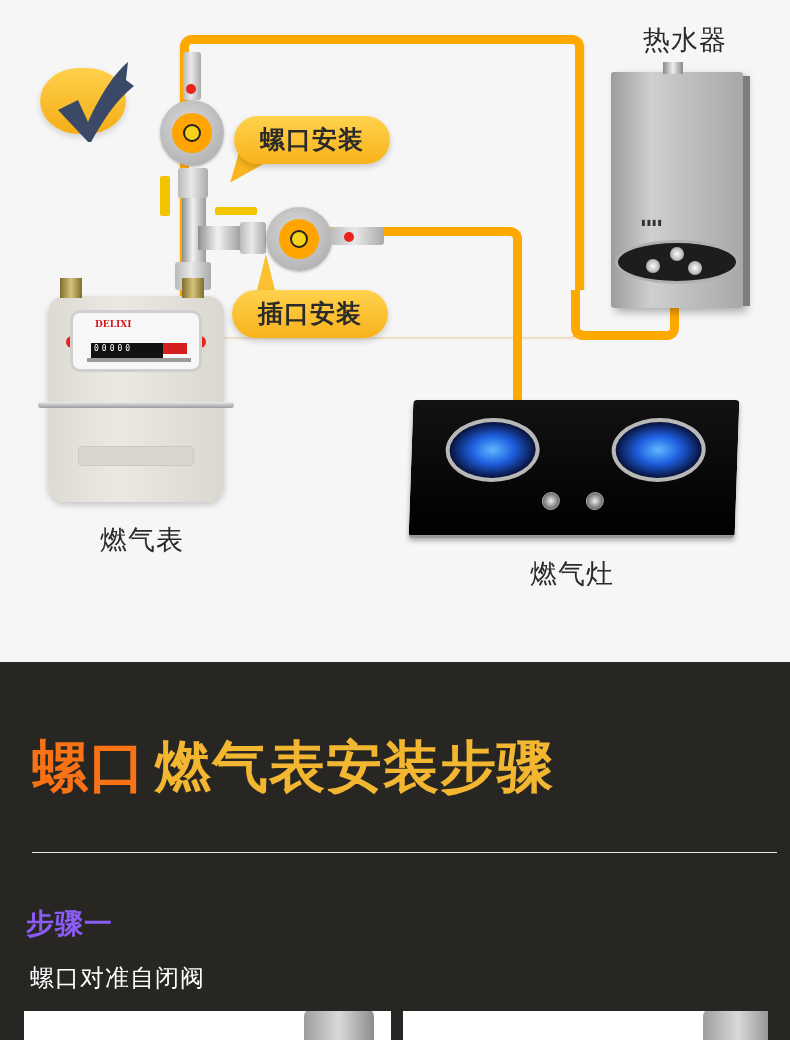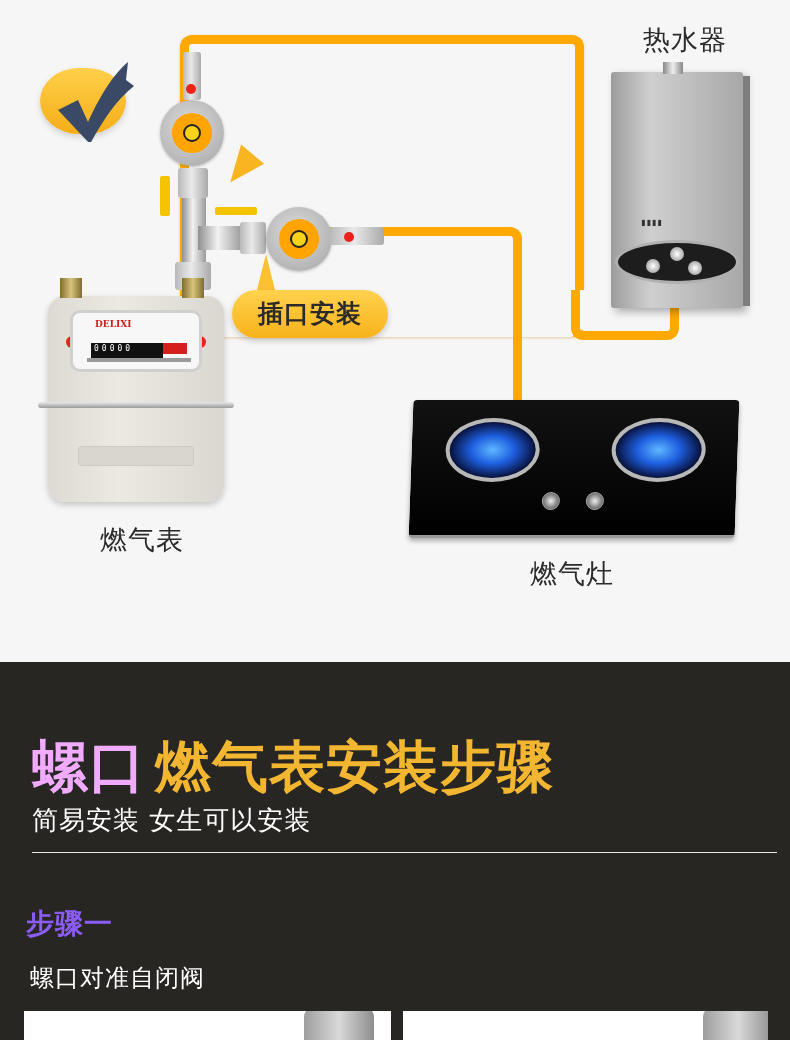--- a/index.html
+++ b/index.html
@@ -50,21 +50,21 @@
   .knob { position: absolute; width: 14px; height: 14px; border-radius: 50%; background: radial-gradient(circle, #fff, #888); }
   .heater-vents { position: absolute; left: 30px; top: 146px; color: #333; font-size: 8px; letter-spacing: 1px; }
 
   
   .stove { position: absolute; left: 411px; top: 400px; width: 326px; height: 138px; background: linear-gradient(#121212, #000); border-radius: 4px; transform: skewX(-2deg); box-shadow: 0 3px 5px rgba(0,0,0,0.3); border-bottom: 3px solid #999; }
   .burner { position: absolute; top: 18px; width: 94px; height: 64px; border-radius: 50%; border: 4px solid #b8b8b8; background: radial-gradient(ellipse at center, #5fb8ff 0%, #1e5fe0 35%, #0b1d55 65%, #000 80%); }
   .stove-knob { position: absolute; top: 92px; width: 18px; height: 18px; border-radius: 50%; background: radial-gradient(circle, #eee, #333); border: 1px solid #aaa; }
 
   
   .steps { position: absolute; left: 0; top: 662px; width: 790px; height: 378px; background: #282623; }
-  .title-white { position: absolute; left: 32px; top: 68px; font-size: 56px; font-weight: bold; color: #f0abfc; letter-spacing: 1px; }
+  .title-white { position: absolute; left: 32px; top: 68px; font-size: 56px; font-weight: bold; color: #f97316; letter-spacing: 1px; }
   .title-gold { position: absolute; left: 155px; top: 68px; font-size: 56px; font-weight: bold; color: #f2b630; letter-spacing: 1px; }
   .subtitle { position: absolute; left: 32px; top: 141px; font-size: 26px; color: #ffffff; letter-spacing: 1px; }
   .divider { position: absolute; left: 32px; top: 190px; width: 745px; height: 1px; background: #e6e6e6; }
   .step-title { position: absolute; top: 243px; font-size: 28px; font-weight: bold; color: #8b5cf6; letter-spacing: 1px; }
   .step-desc { position: absolute; top: 300px; font-size: 24px; color: #ffffff; letter-spacing: 1px; }
   .step-img { position: absolute; top: 349px; height: 40px; background: #ffffff; overflow: hidden; }
   .step-img .obj { position: absolute; top: -4px; width: 70px; height: 50px; background: linear-gradient(90deg, #9e9e9e, #d9d9d9 50%, #8d8d8d); border-radius: 10px 10px 0 0; }
 </style>
 </head>
 <body>
@@ -97,20 +97,21 @@
 
   <div class="vbody" style="left:240px;top:222px;width:26px;height:32px;"></div>
   <div class="reg" style="left:266px;top:207px;width:66px;height:64px;">
     <div class="ring" style="left:13px;top:12px;width:40px;height:40px;"></div>
     <div class="core" style="left:24px;top:23px;width:18px;height:18px;"></div>
   </div>
   <div class="vbody" style="left:330px;top:227px;width:54px;height:18px;"></div>
   <div class="red-dot" style="left:344px;top:232px;"></div>
 
   <div class="callout-tail" style="left:226px;top:150px;border-left:16px solid transparent;border-right:14px solid transparent;border-top:36px solid #f9b51f;transform:rotate(40deg);"></div>
+  <div class="callout" style="left:234px;top:116px;width:156px;">螺口安装</div>
 
   <div class="callout-tail" style="left:256px;top:254px;border-left:10px solid transparent;border-right:10px solid transparent;border-bottom:40px solid #fcc132;"></div>
   <div class="callout" style="left:232px;top:290px;width:156px;">插口安装</div>
 
   <div class="meter">
     <div class="meter-port" style="left:12px;"></div>
     <div class="meter-port" style="left:134px;"></div>
     <div class="red-dot" style="left:18px;top:40px;width:12px;height:12px;"></div>
     <div class="red-dot" style="left:146px;top:40px;width:12px;height:12px;"></div>
     <div class="meter-face">
@@ -141,21 +142,20 @@
     <div class="burner" style="left:200px;"></div>
     <div class="stove-knob" style="left:132px;"></div>
     <div class="stove-knob" style="left:176px;"></div>
   </div>
   <div class="label" style="left:530px;top:556px;">燃气灶</div>
 </div>
 
 <div class="steps">
   <div class="title-white">螺口</div>
   <div class="title-gold">燃气表安装步骤</div>
-  <div class="subtitle">简易安装 女生可以安装</div>
   <div class="divider"></div>
 
   <div class="step-title" style="left:26px;">步骤一</div>
   <div class="step-desc" style="left:30px;">螺口对准自闭阀</div>
   <div class="step-img" style="left:24px;width:367px;">
     <div class="obj" style="left:280px;"></div>
   </div>
 
   <div class="step-img" style="left:403px;width:365px;">
     <div class="obj" style="left:300px;"></div>

